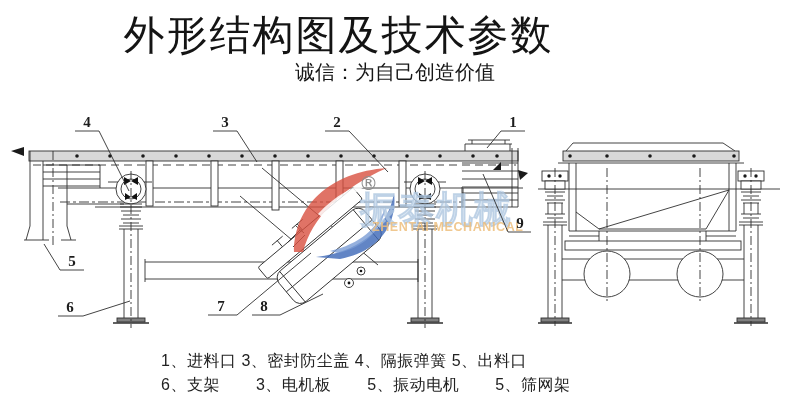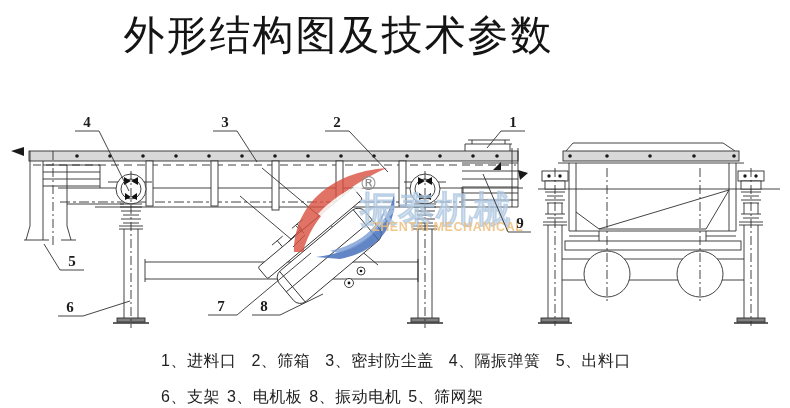--- a/index.html
+++ b/index.html
@@ -14,41 +14,42 @@
   .slogan{
     position:absolute;top:59px;left:0;width:790px;
     display:flex;justify-content:center;gap:38px;
     font-size:20px;font-weight:400;color:#161616;white-space:nowrap;
   }
   .diagram-svg{position:absolute;left:0;top:0;}
   .legend{
     position:absolute;left:161px;top:349px;
     font-size:16px;color:#222;letter-spacing:.5px;line-height:23px;
   }
-  .legend-row{display:flex;gap:15px;white-space:nowrap;}
-  .legend-row.second{gap:7px;margin-top:13px;text-align:right;}
+  .legend-row{display:flex;gap:5px;white-space:nowrap;}
+  .legend-row.second{gap:36px;margin-top:1px;text-align:right;}
   text.callout{
     font-family:"Liberation Serif",serif;font-weight:700;font-size:15px;fill:#1c1c1c;
   }
   text.brand-cn{
     font-family:"Liberation Sans",sans-serif;font-weight:700;font-size:37px;letter-spacing:1px;
   }
   text.brand-en{
     font-family:"Liberation Sans",sans-serif;font-weight:700;font-size:12.5px;letter-spacing:.6px;
   }
   text.reg{font-family:"DejaVu Sans",sans-serif;font-size:19px;}
 </style>
 </head>
 <body>
 
 <div class="stage">
 
   <div class="title">外形结构图及技术参数</div>
 
   <div class="slogan">
+    <span>诚信：为自己创造价值</span>
   </div>
 
   <svg class="diagram-svg" width="790" height="408" viewBox="0 0 790 408">
 
     <g stroke="#2f2f2f" stroke-width="0.9" fill="none">
 
       <polygon points="11,151 24,147 24,156" fill="#1a1a1a" stroke="none"></polygon>
 
       <g>
         <rect x="29" y="151" width="489" height="10" fill="#d8d8d8"></rect>
@@ -282,26 +283,25 @@
       <g>
         <path d="M508,232 H531 M508,232 L483,174"></path>
         <text class="callout" stroke="none" x="520" y="228" text-anchor="middle">9</text>
       </g>
     </g>
   </svg>
 
   <div class="legend">
     <div class="legend-row">
       <span>1、进料口</span>
-      <span>2、筛箱</span>
       <span>3、密封防尘盖</span>
       <span>4、隔振弹簧</span>
       <span>5、出料口</span>
     </div>
     <div class="legend-row second">
       <span>6、支架</span>
       <span>3、电机板</span>
-      <span>8、振动电机</span>
+      <span>5、振动电机</span>
       <span>5、筛网架</span>
     </div>
   </div>
 
 </div>
 
 </body></html>

